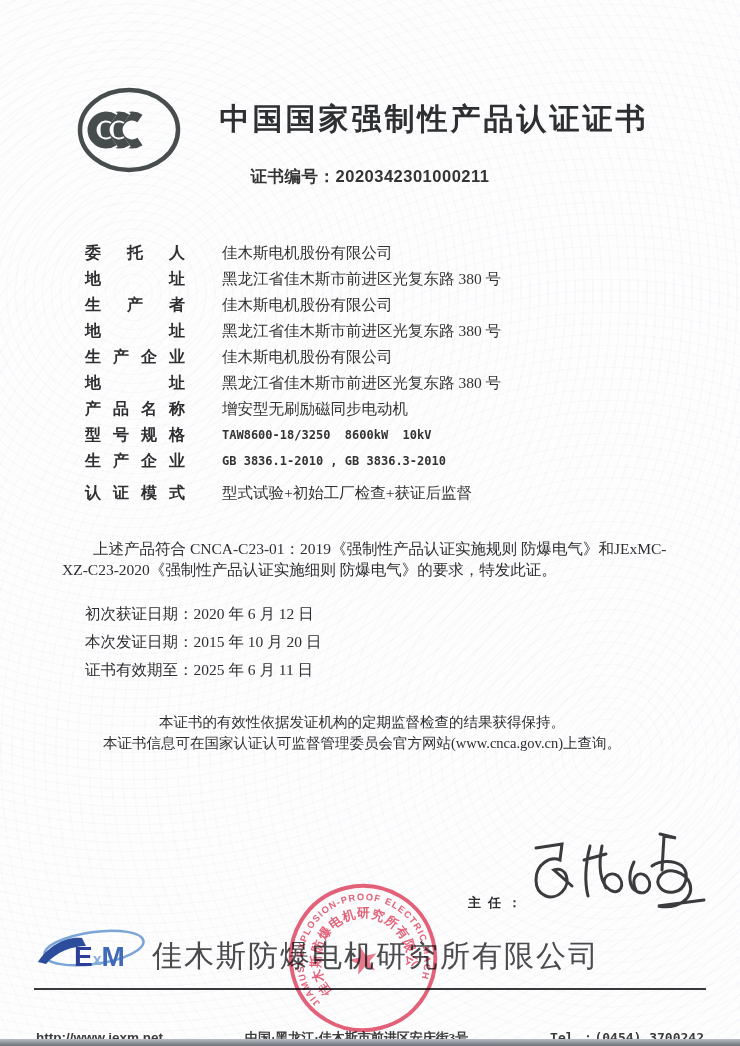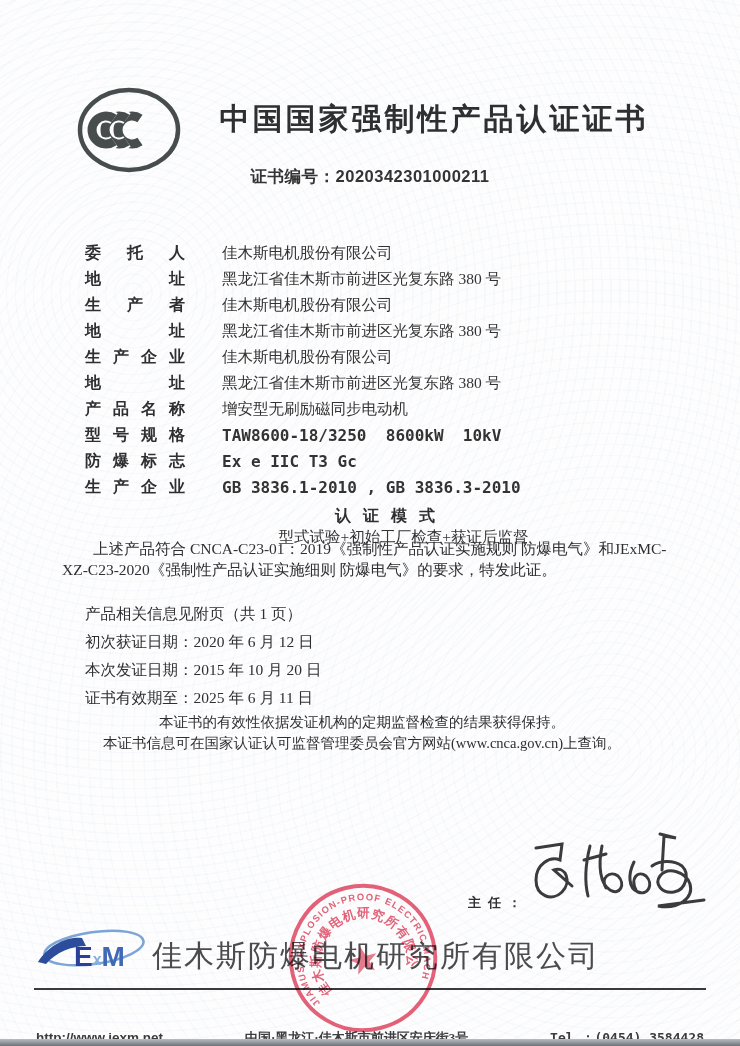--- a/index.html
+++ b/index.html
@@ -29,32 +29,32 @@
   }
   .cert-no{
     position:absolute;left:0;right:0;top:166px;text-align:center;
     font-family:"Liberation Sans","DejaVu Sans",sans-serif;
     font-size:16.5px;font-weight:700;color:#333;letter-spacing:0.5px;
   }
 
   
   .fields{position:absolute;left:85px;top:240px;width:600px;}
   .field-row{height:26px;display:flex;align-items:center;}
-  .field-row.gap-top{margin-top:6px;flex-direction:column;}
+  .field-row.gap-top{margin-top:6px;}
   .flabel{
     display:inline-block;width:100px;
     font-size:16px;font-weight:600;color:#2f2f31;
     text-align:justify;text-align-last:justify;
   }
   .fvalue{
     margin-left:37px;font-size:15.5px;color:#333;white-space:pre-wrap;
   }
   .fvalue.latin{
     font-family:"DejaVu Sans Mono","Liberation Mono",monospace;
-    font-size:16px;font-weight:600;color:#333;
+    font-size:12px;font-weight:600;color:#333;
   }
 
   
   .statement{
     position:absolute;left:62px;top:538px;width:620px;
     font-size:15.5px;line-height:21px;color:#2f2f31;font-weight:500;
     text-indent:2em;white-space:pre-wrap;
   }
 
   
@@ -150,37 +150,32 @@
     </div>
     <div class="field-row">
       <span class="flabel">产品名称</span>
       <span class="fvalue">增安型无刷励磁同步电动机</span>
     </div>
     <div class="field-row">
       <span class="flabel">型号规格</span>
       <span class="fvalue latin">TAW8600-18/3250  8600kW  10kV</span>
     </div>
     <div class="field-row">
-      <span class="flabel">防爆标志</span>
-      <span class="fvalue latin">Ex e IIC T3 Gc</span>
-    </div>
-    <div class="field-row">
       <span class="flabel">生产企业</span>
       <span class="fvalue latin">GB 3836.1-2010 , GB 3836.3-2010</span>
     </div>
     <div class="field-row gap-top">
       <span class="flabel">认证模式</span>
       <span class="fvalue">型式试验+初始工厂检查+获证后监督</span>
     </div>
   </div>
 
   <div class="statement">上述产品符合 CNCA-C23-01：2019《强制性产品认证实施规则 防爆电气》和JExMC-XZ-C23-2020《强制性产品认证实施细则 防爆电气》的要求，特发此证。</div>
 
   <div class="info">
-    <div class="info-line">产品相关信息见附页（共 1 页）</div>
     <div class="info-line">初次获证日期：2020 年 6 月 12 日</div>
     <div class="info-line">本次发证日期：2015 年 10 月 20 日</div>
     <div class="info-line">证书有效期至：2025 年 6 月 11 日</div>
   </div>
 
   <div class="notes">
     <div class="note-line">本证书的有效性依据发证机构的定期监督检查的结果获得保持。</div>
     <div class="note-line">本证书信息可在国家认证认可监督管理委员会官方网站(www.cnca.gov.cn)上查询。</div>
   </div>
 
@@ -216,17 +211,17 @@
       <tspan fill="#2b3f99">E</tspan><tspan fill="#86aede" font-size="16" dy="-1">x</tspan><tspan fill="#3f68b5" dy="1">M</tspan>
     </text>
   </svg>
 
   <div class="company-name">佳木斯防爆电机研究所有限公司</div>
   <div class="footer-rule"></div>
 
   <div class="footer-bar">
     <span class="footer-url">http://www.jexm.net</span>
     <span class="footer-address">中国·黑龙江·佳木斯市前进区安庆街3号</span>
-    <span class="footer-tel">Tel ：(0454) 3584428</span>
+    <span class="footer-tel">Tel ：(0454) 3700242</span>
   </div>
 
   <div class="page-edge-bottom"></div>
 </div>
 
 </body></html>

